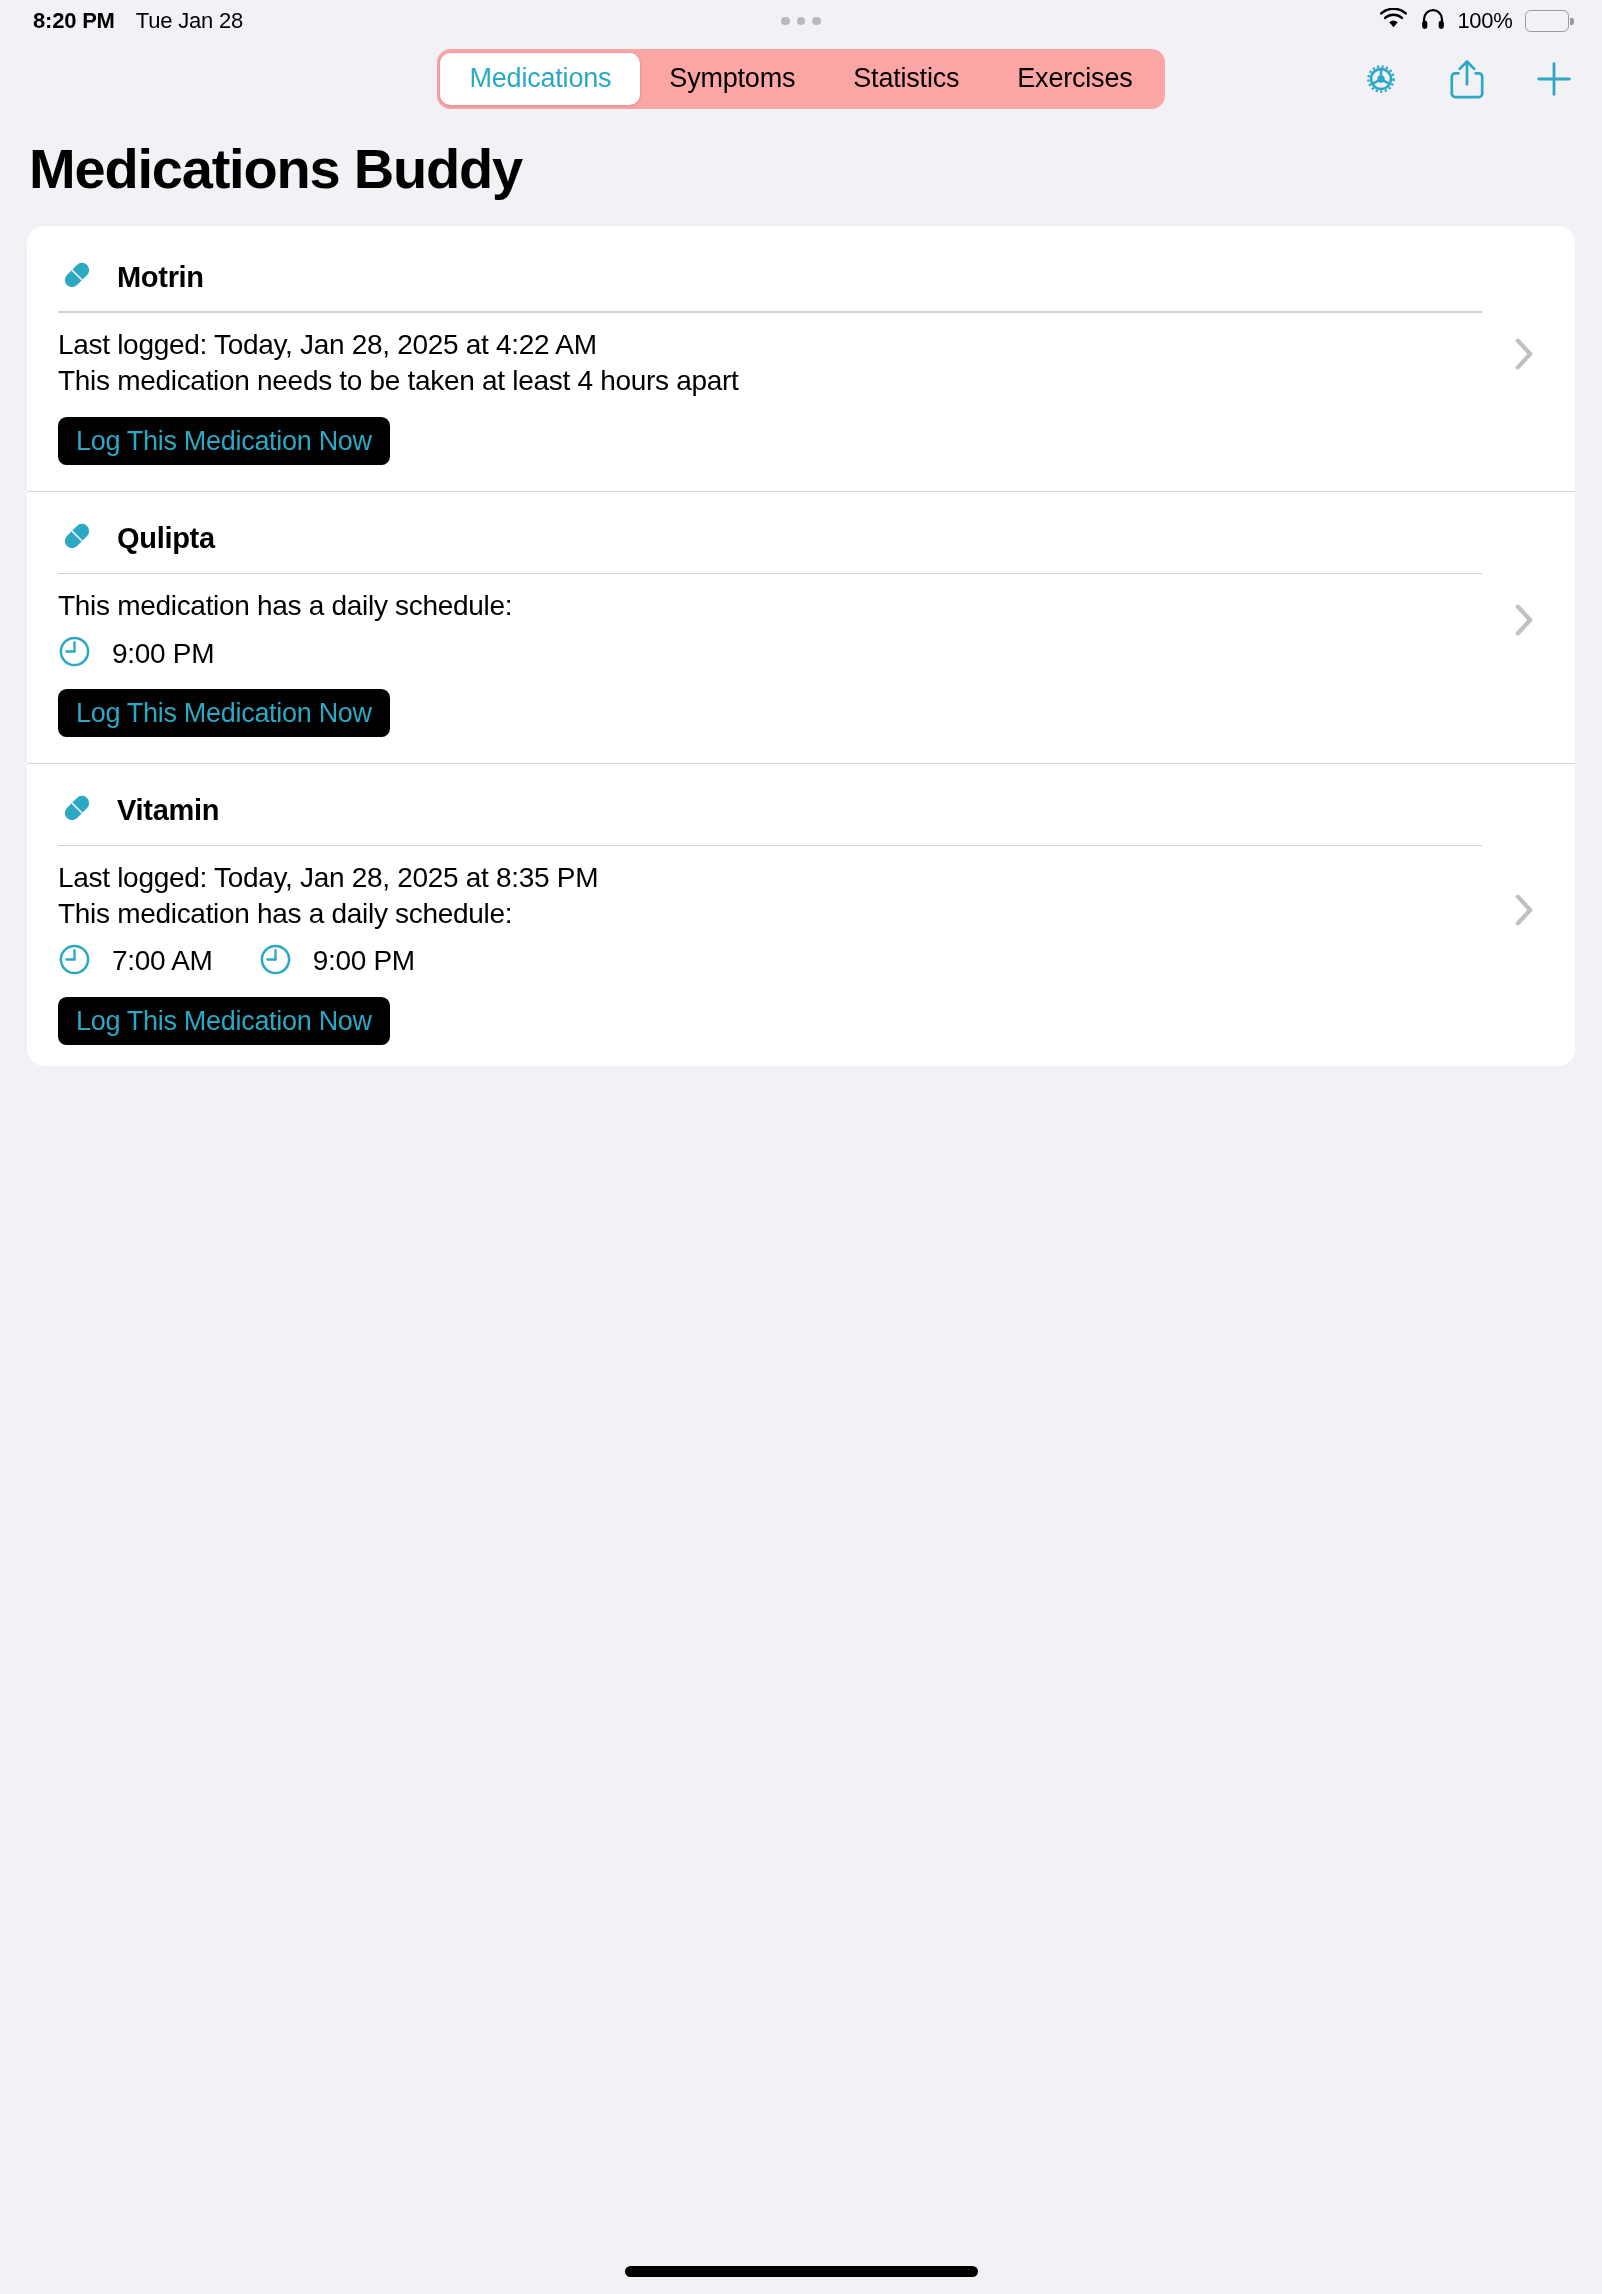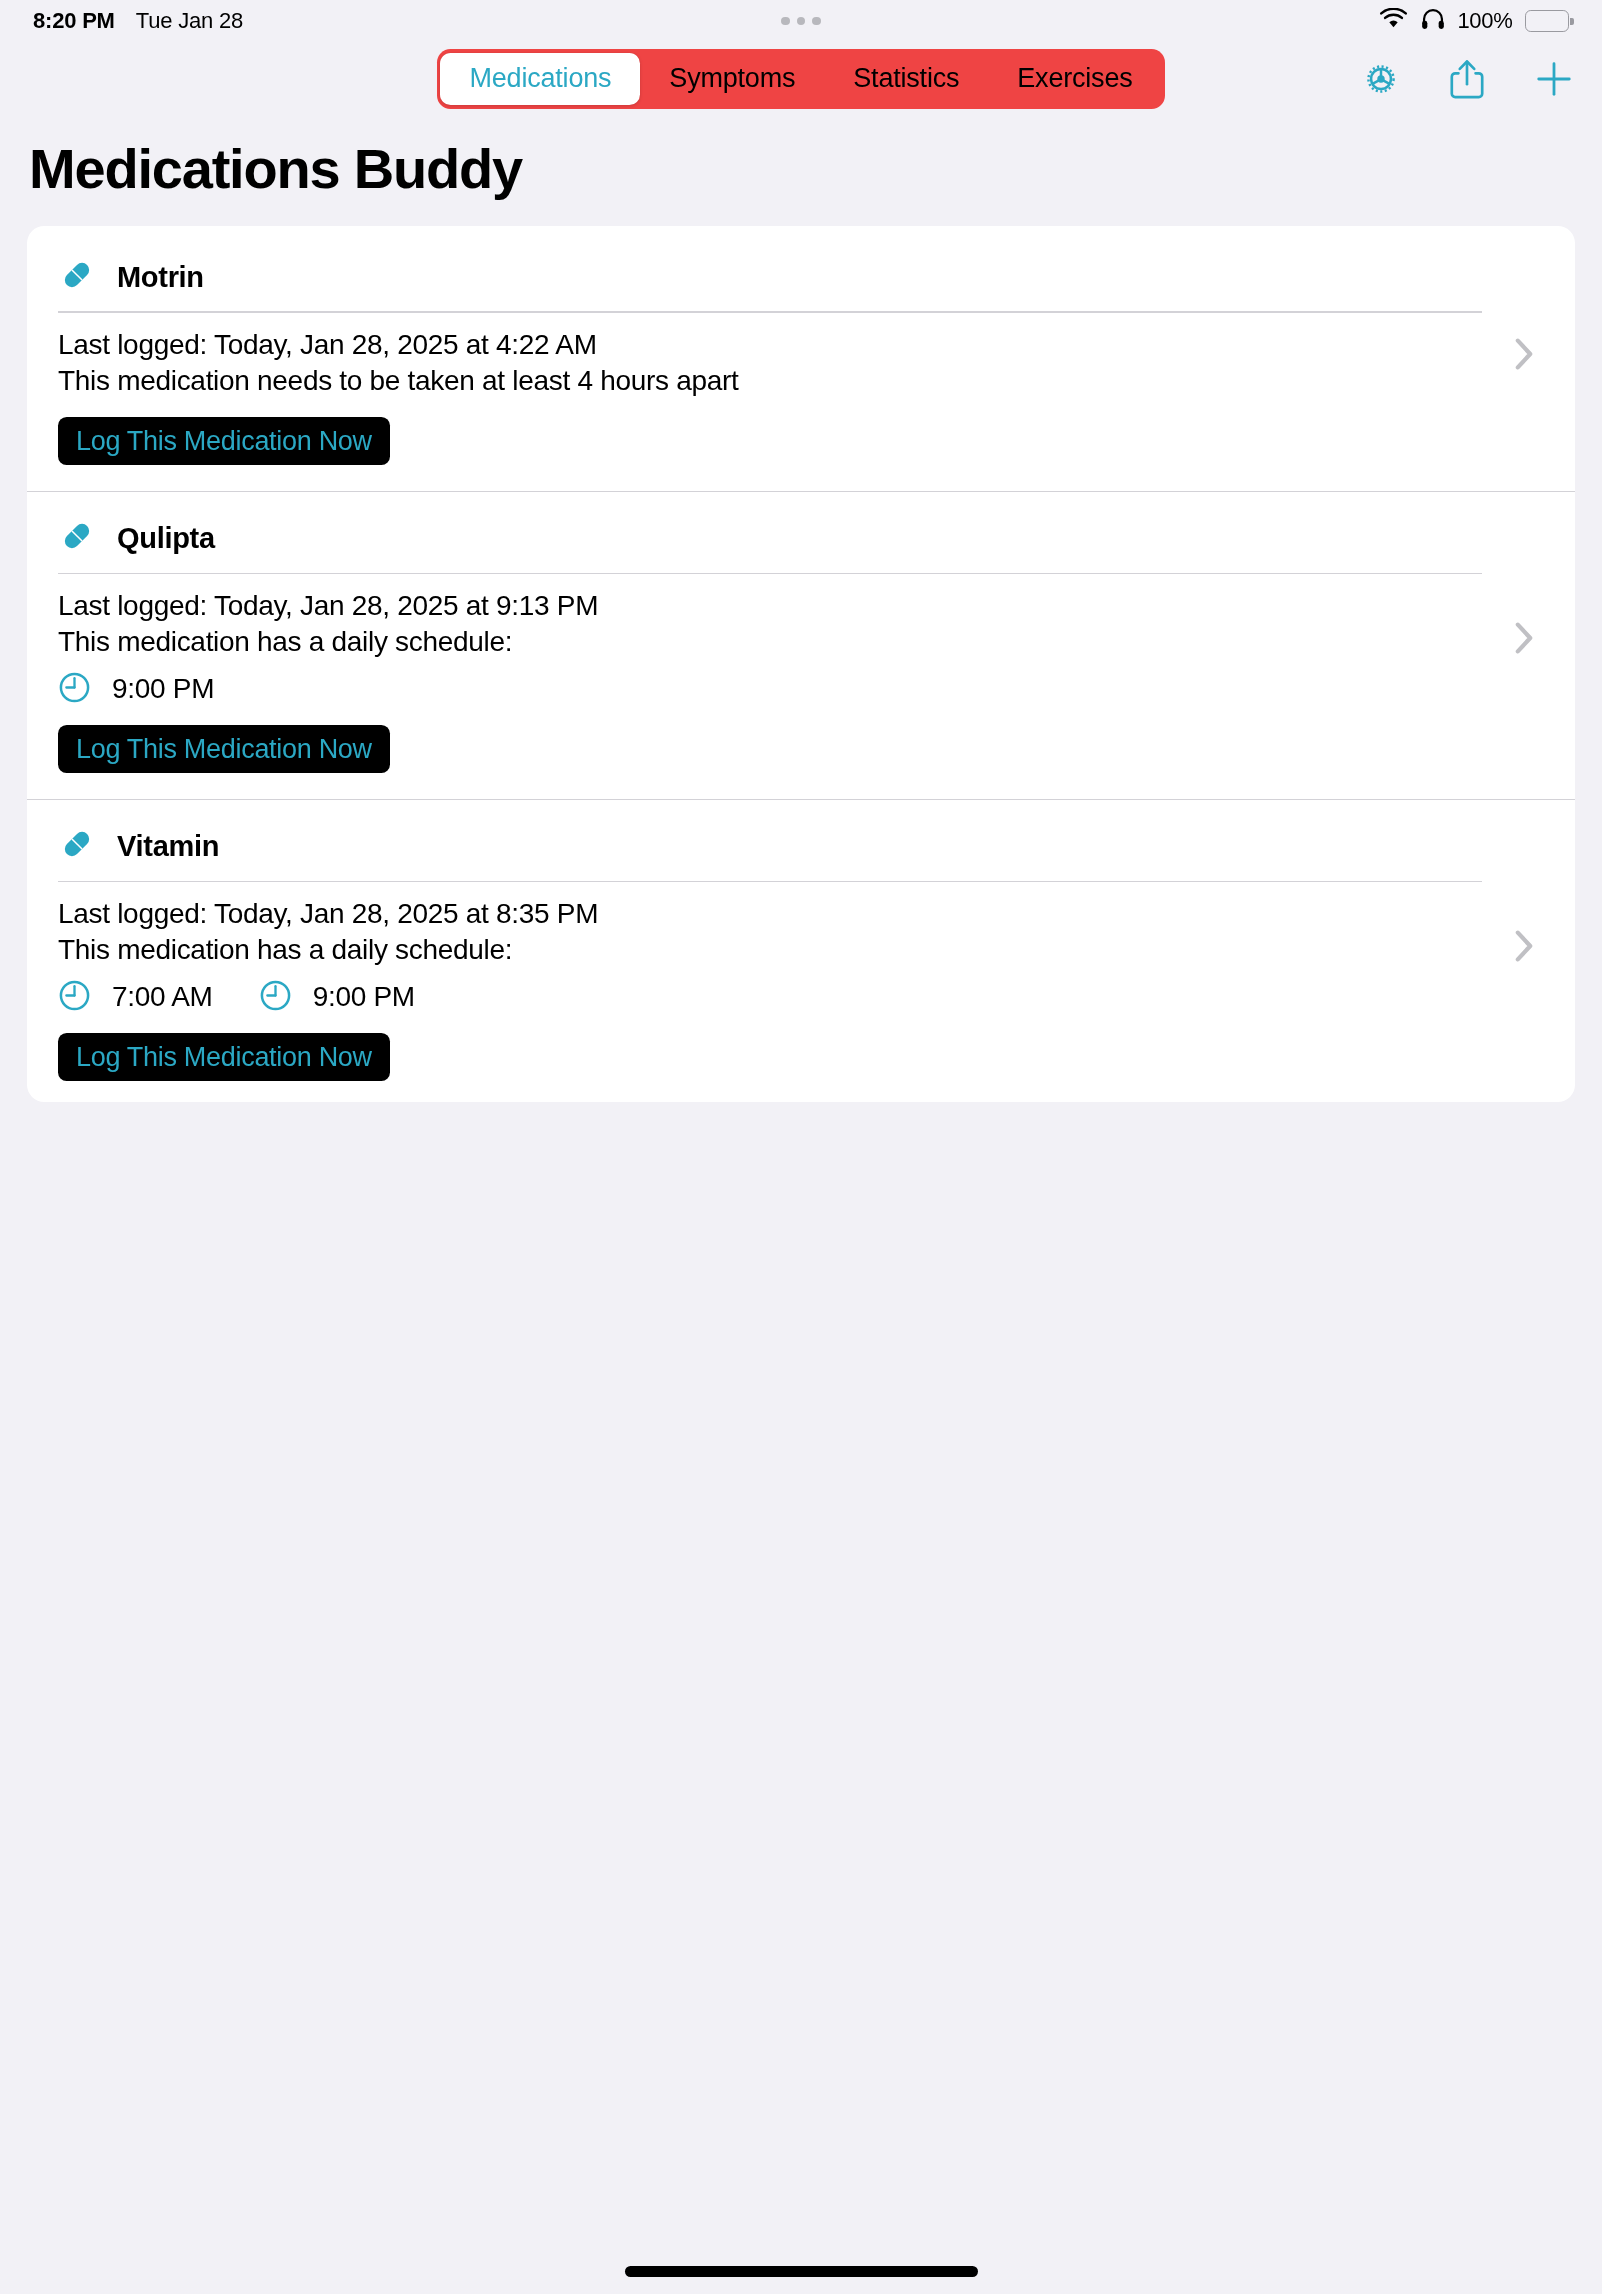--- a/index.html
+++ b/index.html
@@ -48,21 +48,21 @@
   .batt-fill { height: 100%; background: #000; border-radius: 2.9px; }
 
   
   .toolbar {
     height: 73px;
     display: flex; align-items: center; justify-content: center;
     position: relative;
   }
   .segmented {
     display: flex; align-items: center;
-    background: #ef4444;
+    background: #fca5a5;
     border-radius: 13.4px;
     padding: 3.8px;
     height: 60px;
   }
   .seg {
     height: 52px;
     display: flex; align-items: center; justify-content: center;
     padding: 0 29px;
     font-size: 27px;
     color: #000;
@@ -269,21 +269,20 @@
           <g transform="rotate(-45 20 20)">
             <rect x="5" y="12.5" width="30" height="15" rx="7.5" fill="#2ba8c4"></rect>
             <rect x="19.2" y="12.5" width="1.6" height="15" fill="#ffffff"></rect>
           </g>
         </svg>
       </span>
       <span class="med-name">Qulipta</span>
     </div>
     <div class="med-rule"></div>
     <div class="med-body">
-      <div class="med-line">Last logged: Today, Jan 28, 2025 at 9:13 PM</div>
       <div class="med-line">This medication has a daily schedule:</div>
       <div class="sched-row">
         <span class="sched-item">
           <span>
             <svg width="33" height="33" viewBox="0 0 34 34">
               <circle cx="17" cy="17" r="14" stroke="#2ba8c4" stroke-width="2.6" fill="none"></circle>
               <line x1="17" y1="17" x2="17" y2="7.4" stroke="#2ba8c4" stroke-width="2.4" stroke-linecap="round"></line>
               <line x1="17" y1="17" x2="8.6" y2="17" stroke="#2ba8c4" stroke-width="2.4" stroke-linecap="round"></line>
             </svg>
           </span>

